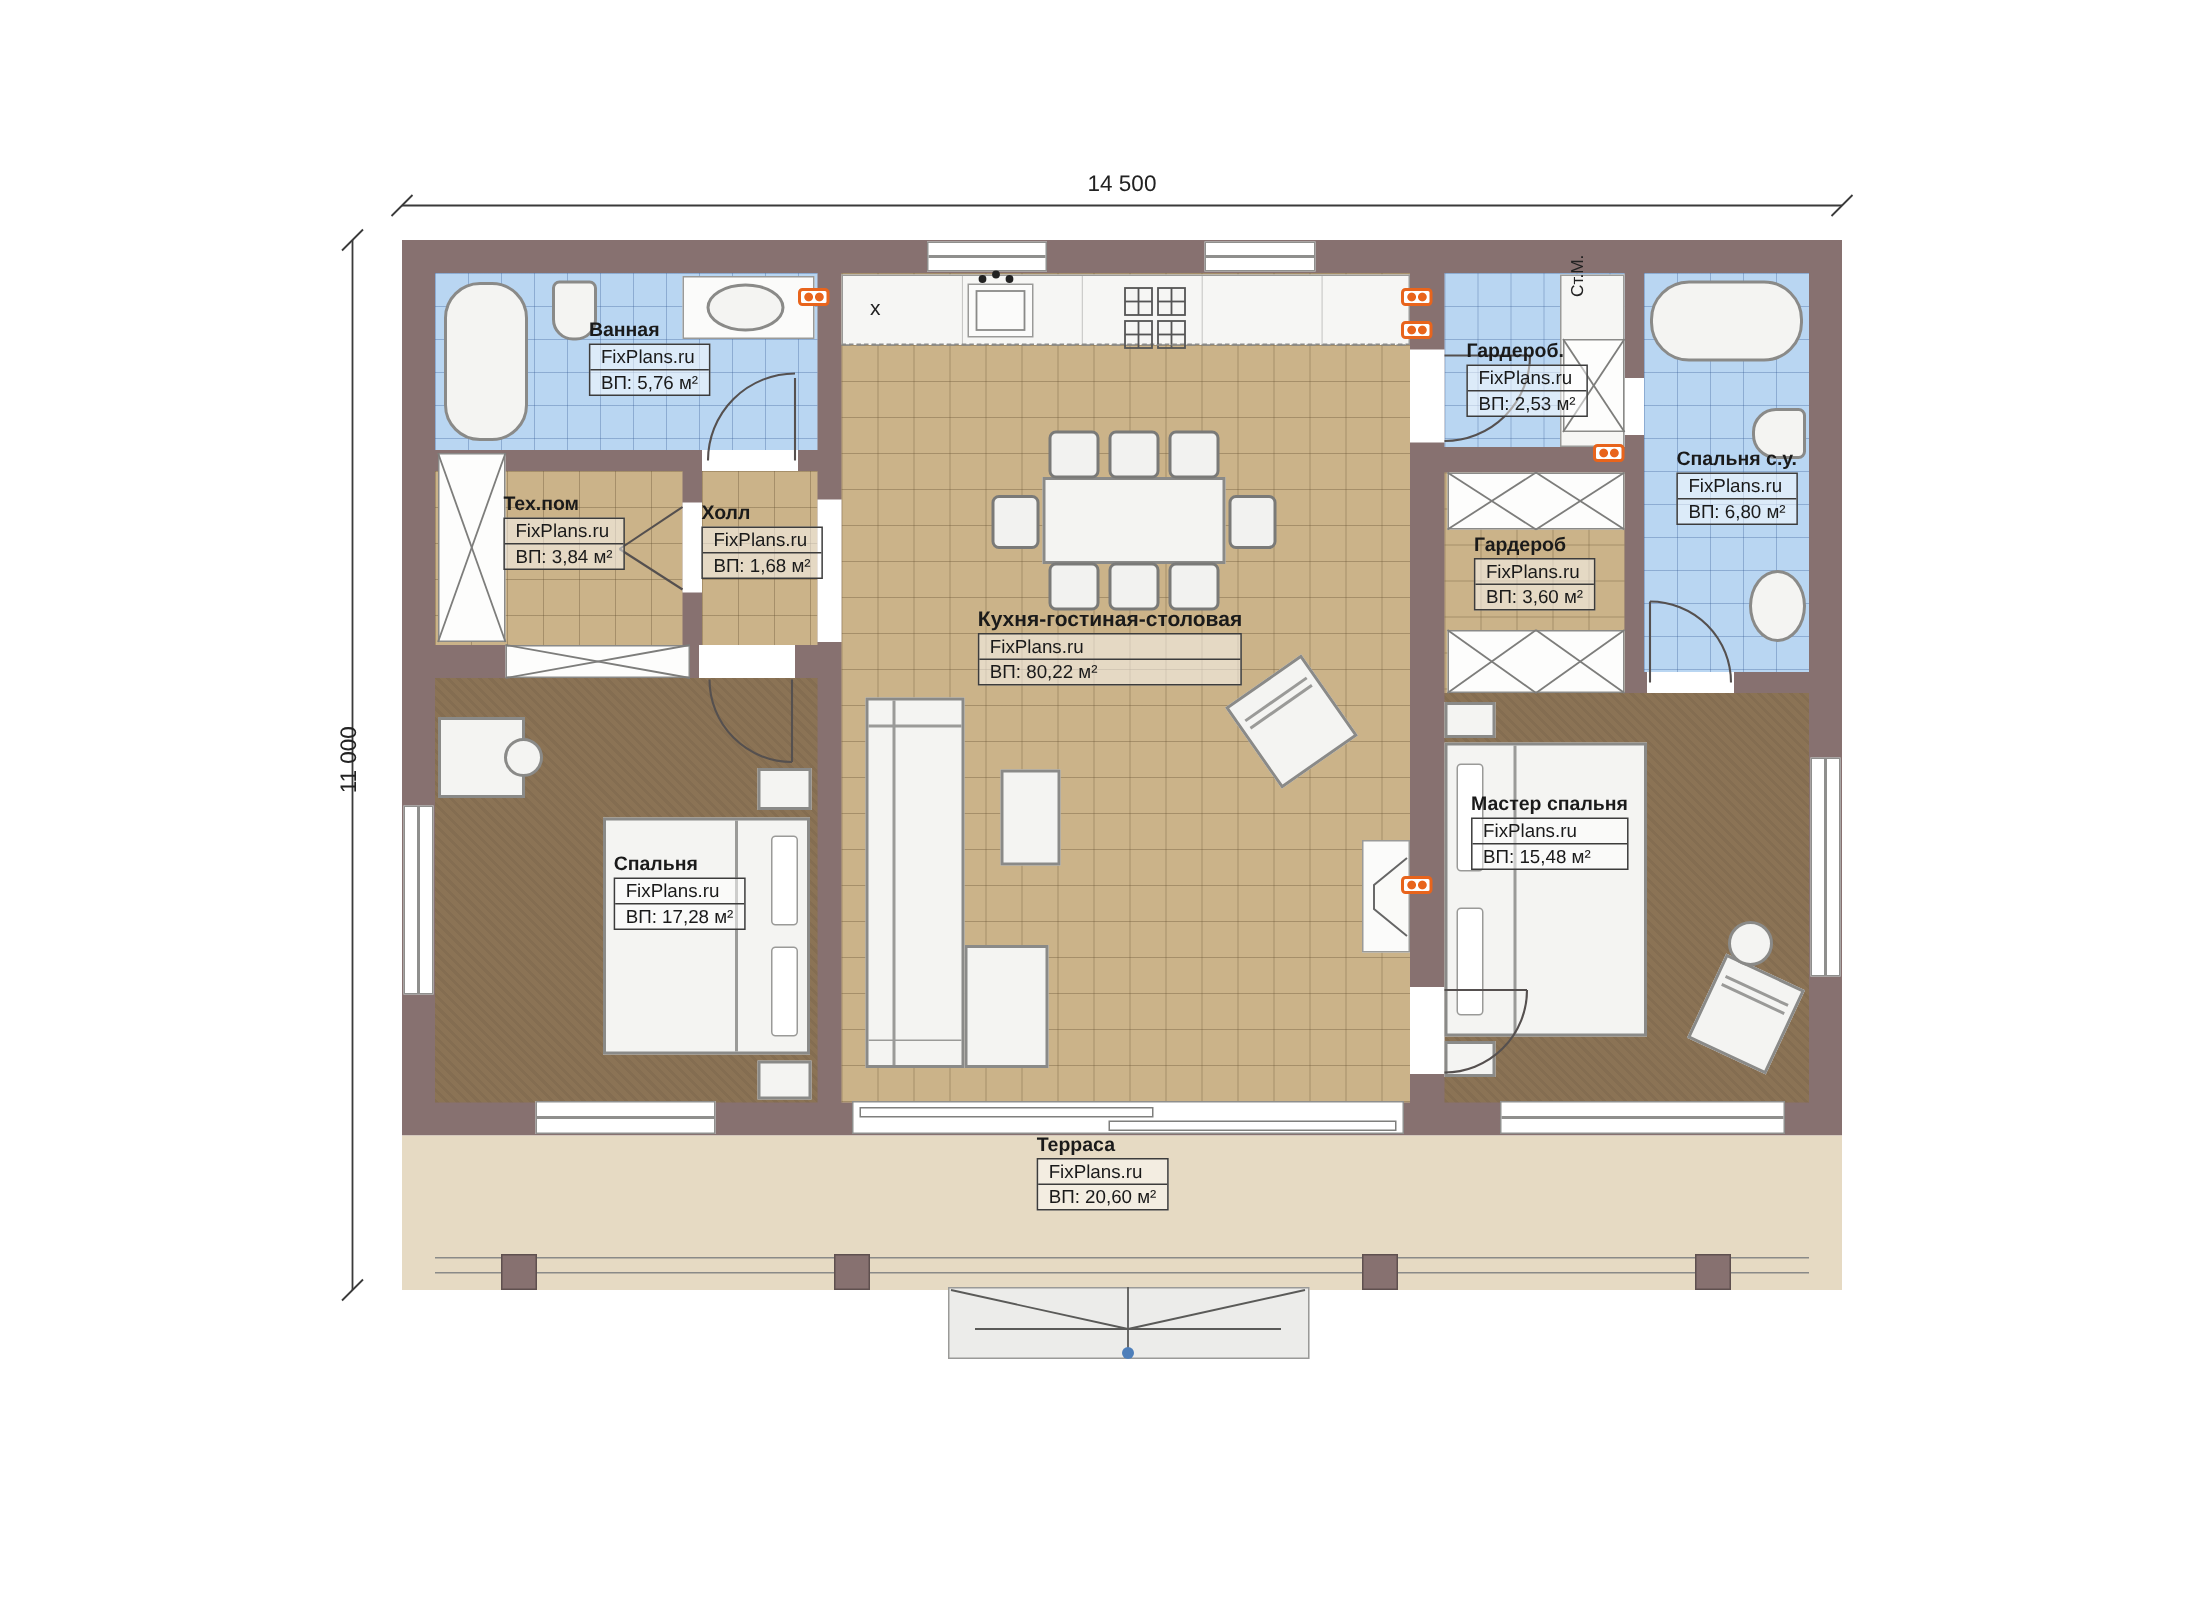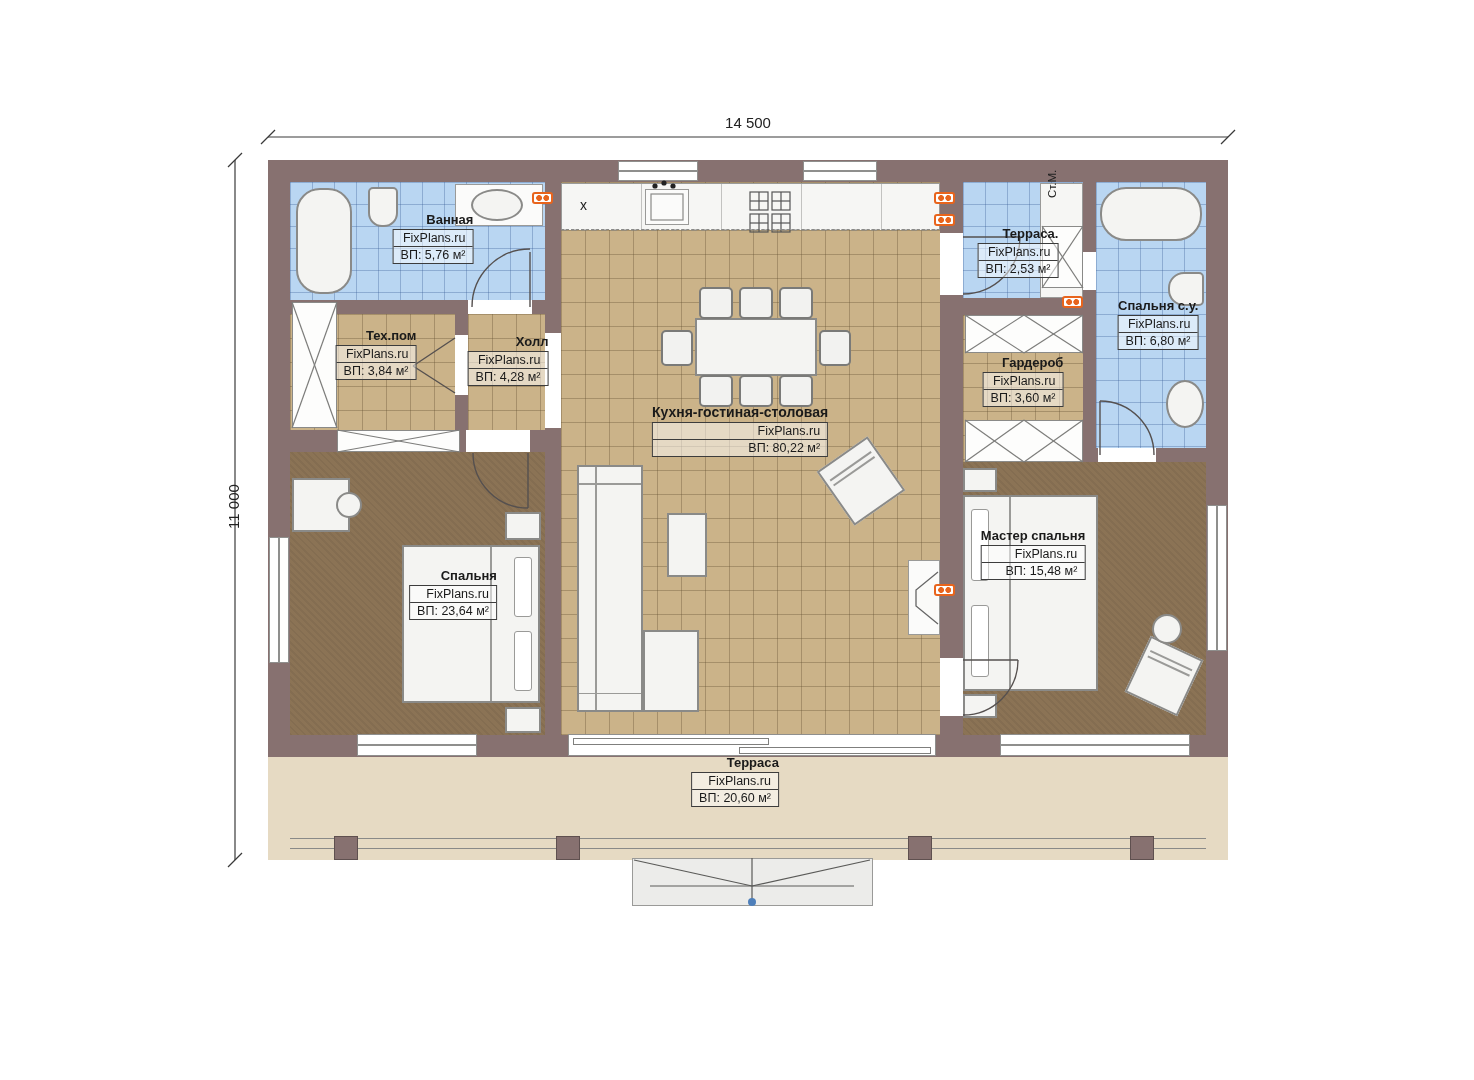--- a/index.html
+++ b/index.html
@@ -38,21 +38,21 @@
     background-image:linear-gradient(to bottom,transparent 45%,#8f8f8d 45%,#8f8f8d 55%,transparent 55%);}
   .win-v{background:#fff;border:1px solid #8f8f8d;
     background-image:linear-gradient(to right,transparent 45%,#8f8f8d 45%,#8f8f8d 55%,transparent 55%);}
   .slider{background:#fff;border:1px solid #8f8f8d;}
   .slide-leaf{background:#fff;border:1px solid #7f7f7d;}
   
   .outlet{width:21px;height:12px;background:#fff;border:2px solid #e8641c;border-radius:3px;
     background-image:radial-gradient(circle at 30% 50%,#e8641c 2.6px,transparent 3.2px),
                      radial-gradient(circle at 72% 50%,#e8641c 2.6px,transparent 3.2px);}
   
-  .room-label{position:absolute;transform:translateX(-50%);text-align:right;z-index:30;}
+  .room-label{position:absolute;transform:translateX(-50%);text-align:left;z-index:30;}
   .rl-name{font-weight:bold;font-size:13px;white-space:nowrap;margin-bottom:2px;}
   .rl-box{border:1px solid #3c3c3c;background:rgba(255,255,255,.5);font-size:12.5px;}
   .rl-wm{padding:1px 7px;border-bottom:1px solid #3c3c3c;white-space:nowrap;}
   .rl-area{padding:1px 7px;white-space:nowrap;}
   .dim-label{position:absolute;font-size:15px;color:#222;text-align:center;z-index:30;}
   .small-note{position:absolute;font-size:11px;color:#222;z-index:25;}
   svg.overlay{position:absolute;left:0;top:0;z-index:20;pointer-events:none;}
   .z5{z-index:5}.z8{z-index:8}.z10{z-index:10}.z12{z-index:12}.z25{z-index:25}
 </style>
 </head>
@@ -260,32 +260,32 @@
     <div class="rl-name">Тех.пом</div>
     <div class="rl-box">
         <div class="rl-wm">FixPlans.ru</div>
     <div class="rl-area">ВП: 3,84 м²</div>
       </div>
   </div>
   <div class="room-label" style="left:508px;top:334px;">
     <div class="rl-name">Холл</div>
     <div class="rl-box">
         <div class="rl-wm">FixPlans.ru</div>
-    <div class="rl-area">ВП: 4,28 м²</div>
+    <div class="rl-area">ВП: 1,68 м²</div>
       </div>
   </div>
   <div class="room-label" style="left:740px;top:404px;">
     <div class="rl-name" style="font-size:14px;">Кухня-гостиная-столовая</div>
     <div class="rl-box" style="min-width:160px;">
         <div class="rl-wm">FixPlans.ru</div>
     <div class="rl-area">ВП: 80,22 м²</div>
       </div>
   </div>
   <div class="room-label" style="left:1018px;top:226px;">
-    <div class="rl-name">Терраса.</div>
+    <div class="rl-name">Гардероб.</div>
     <div class="rl-box">
         <div class="rl-wm">FixPlans.ru</div>
     <div class="rl-area">ВП: 2,53 м²</div>
       </div>
   </div>
   <div class="room-label" style="left:1158px;top:298px;">
     <div class="rl-name">Спальня с.у.</div>
     <div class="rl-box">
         <div class="rl-wm">FixPlans.ru</div>
     <div class="rl-area">ВП: 6,80 м²</div>
@@ -295,21 +295,21 @@
     <div class="rl-name">Гардероб</div>
     <div class="rl-box">
         <div class="rl-wm">FixPlans.ru</div>
     <div class="rl-area">ВП: 3,60 м²</div>
       </div>
   </div>
   <div class="room-label" style="left:453px;top:568px;">
     <div class="rl-name">Спальня</div>
     <div class="rl-box">
         <div class="rl-wm">FixPlans.ru</div>
-    <div class="rl-area">ВП: 23,64 м²</div>
+    <div class="rl-area">ВП: 17,28 м²</div>
       </div>
   </div>
   <div class="room-label" style="left:1033px;top:528px;">
     <div class="rl-name">Мастер спальня</div>
     <div class="rl-box">
         <div class="rl-wm">FixPlans.ru</div>
     <div class="rl-area">ВП: 15,48 м²</div>
       </div>
   </div>
   <div class="room-label" style="left:735px;top:755px;">

